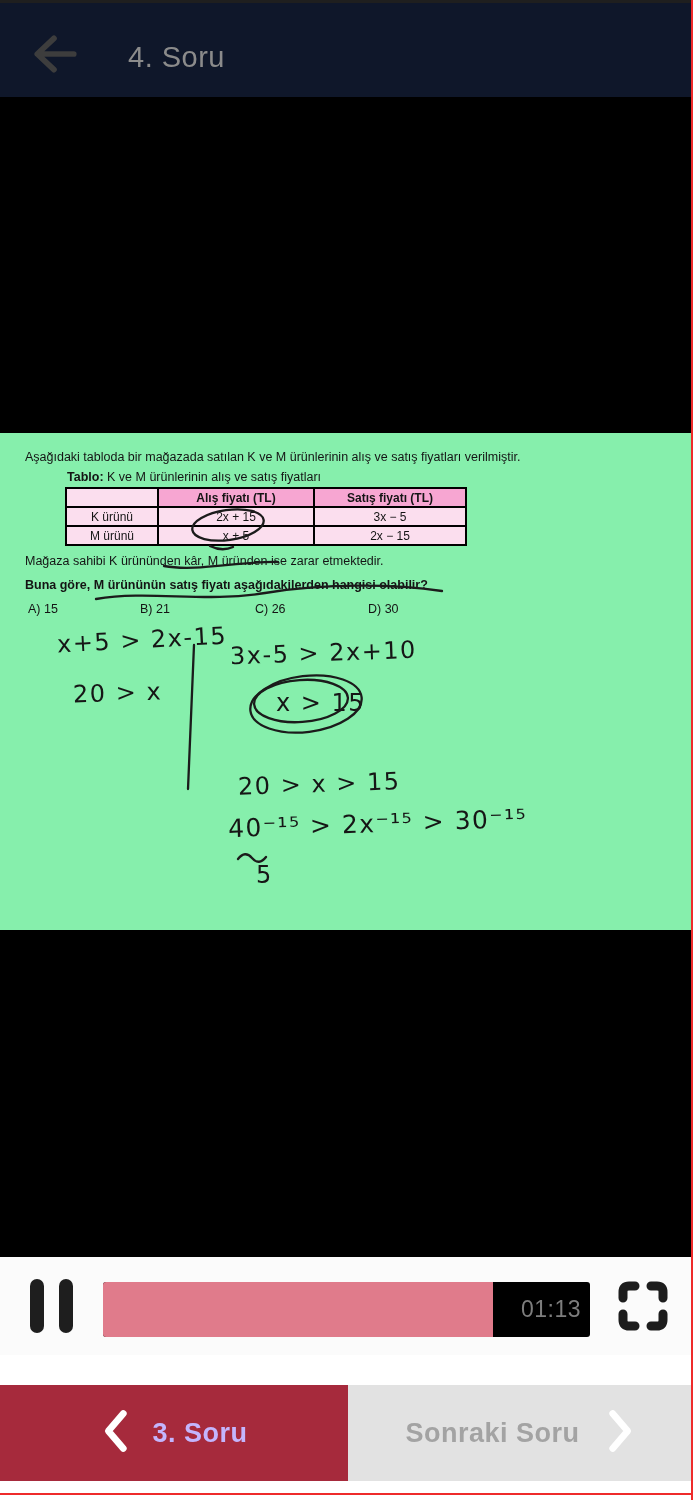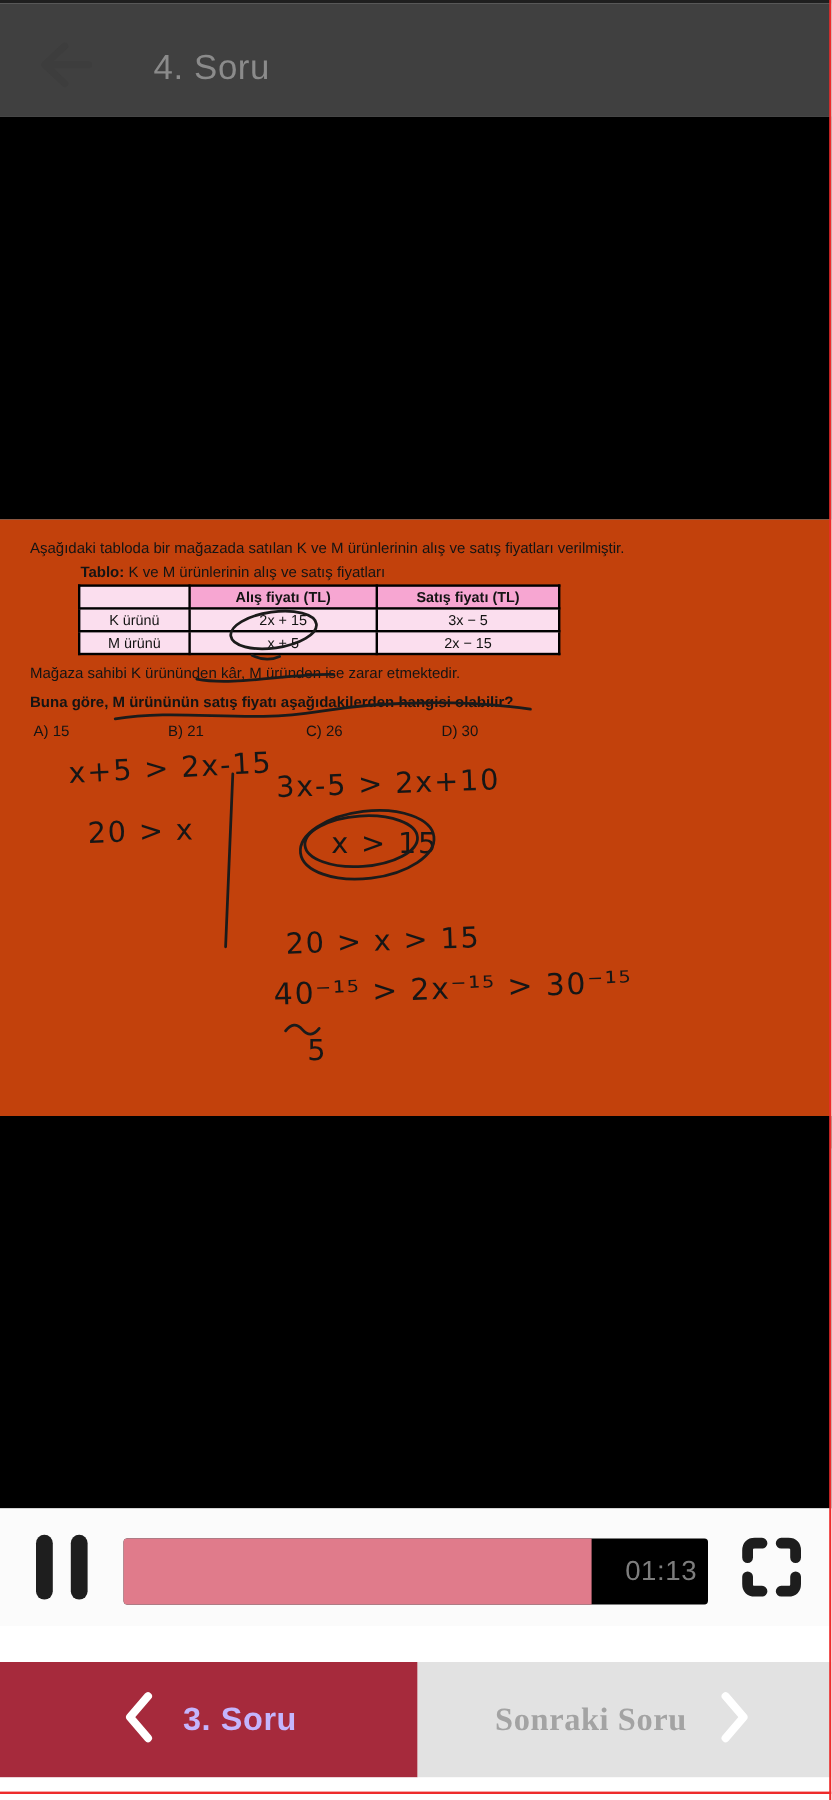--- a/index.html
+++ b/index.html
@@ -10,31 +10,31 @@
     font-family:"Liberation Sans",sans-serif;
   }
   .abs{position:absolute;}
 
   
   #edge-top{left:0;top:0;width:693px;height:3px;background:#1f1f1f;}
   #edge-right{left:691px;top:0;width:2px;height:1500px;background:#ee2b2b;}
   #edge-bottom{left:0;top:1493px;width:693px;height:2px;background:#ee2b2b;}
 
   
-  #header{left:0;top:3px;width:693px;height:94px;background:#404040;}
+  #header{left:0;top:3px;width:693px;height:94px;background:#0f172a;}
   #back-btn{left:30px;top:26px;width:50px;height:50px;cursor:pointer;}
   #page-title{left:128px;top:38px;font-size:29px;color:#8b8b8b;letter-spacing:.5px;}
 
   
   .video-black{left:0;width:693px;background:#000;}
   #video-top{top:97px;height:336px;}
   #video-bottom{top:930px;height:327px;}
 
   
-  #qpanel{left:0;top:433px;width:693px;height:524px;background:#c2410c;color:#141414;}
+  #qpanel{left:0;top:433px;width:693px;height:524px;background:#86efac;color:#141414;}
   .qtext{font-size:12.5px;line-height:1.3;white-space:nowrap;}
   .qbold{font-weight:bold;}
   #q-intro{left:25px;top:16px;}
   #q-caption{left:67px;top:36px;}
   table.qtab{border-collapse:collapse;font-size:12px;}
   table.qtab td,table.qtab th{
     border:2px solid #000000;text-align:center;padding:0 4px;
   }
   table.qtab th{background:#f7a6d2;font-weight:bold;height:18px;}
   table.qtab td{background:#fbdeee;height:19px;}
@@ -67,21 +67,21 @@
   .pbar.b1{left:0;} .pbar.b2{left:29px;}
   #progress-track{left:103px;top:25px;width:487px;height:55px;background:#000000;border-radius:3px;cursor:pointer;}
   #progress-fill{position:absolute;left:0;top:0;height:100%;background:#e07b8b;border-radius:3px 0 0 3px;}
   #time-label{position:absolute;right:9px;top:14px;font-size:23px;color:#7d7d7d;letter-spacing:.5px;}
   #fullscreen-btn{left:615px;top:21px;width:56px;height:56px;cursor:pointer;}
 
   
   #nav{left:0;top:1385px;width:693px;height:96px;display:flex;}
   #prev-btn{width:348px;height:96px;background:#a62a3c;display:flex;align-items:center;justify-content:center;gap:22px;cursor:pointer;}
   #prev-btn .lbl{color:#c4b5fd;font-size:27px;font-weight:bold;letter-spacing:.5px;}
-  #next-btn{width:345px;height:96px;background:#e2e2e2;display:flex;align-items:center;justify-content:center;gap:26px;cursor:pointer;font-family:Liberation Serif, serif;}
+  #next-btn{width:345px;height:96px;background:#e2e2e2;display:flex;align-items:center;justify-content:center;gap:26px;cursor:pointer;}
   #next-btn .lbl{color:#a3a3a3;font-size:27px;font-weight:bold;letter-spacing:.5px;}
 </style>
 </head>
 <body>
 
 <div id="app">
 
   <div id="header" class="abs">
     <div id="back-btn" class="abs">
       <span>

